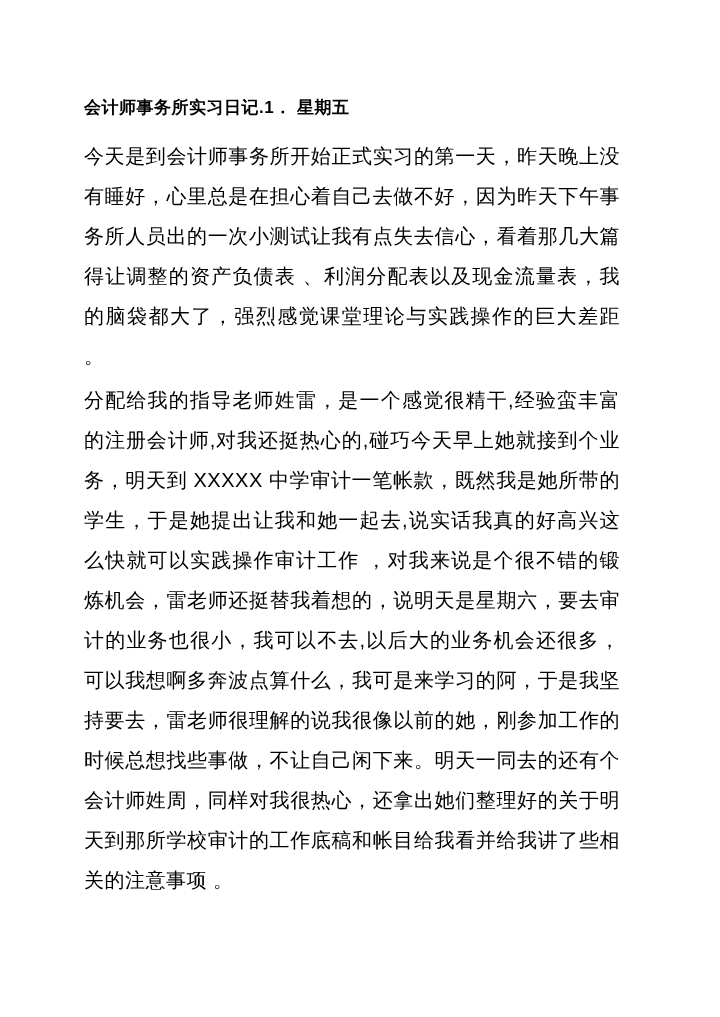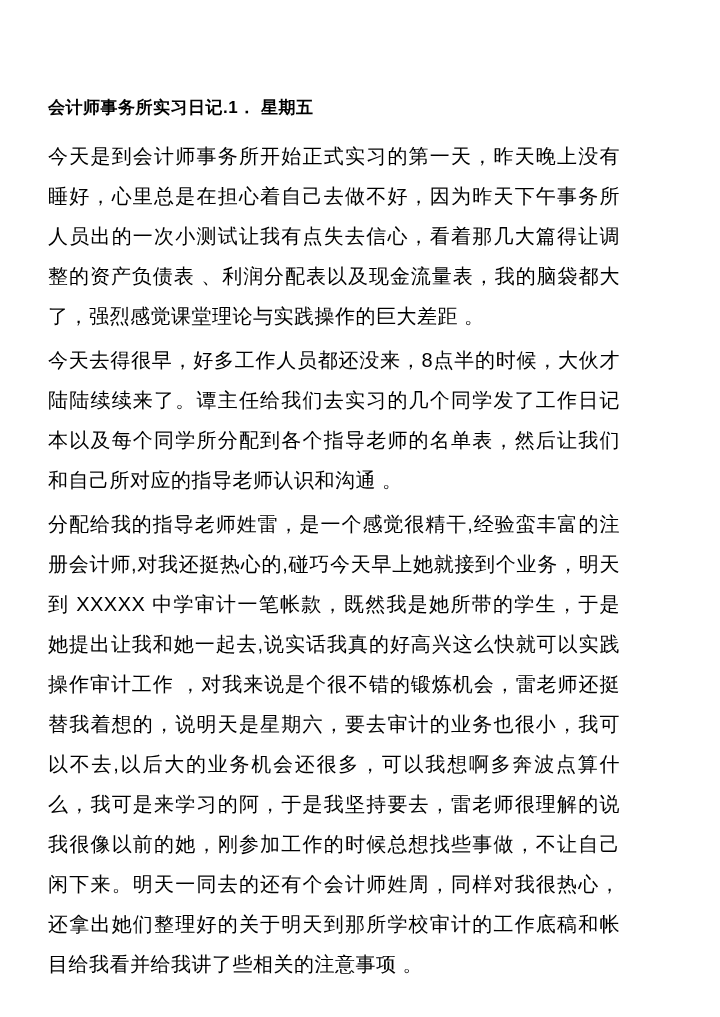--- a/index.html
+++ b/index.html
@@ -11,21 +11,21 @@
     width: 720px;
     height: 1017px;
     font-family: "Liberation Sans", sans-serif;
     color: #000000;
     overflow: hidden;
   }
   .page {
     box-sizing: border-box;
     width: 720px;
     height: 1017px;
-    padding: 96px 100px 40px 48px;
+    padding: 96px 100px 40px 84px;
     background: #ffffff;
   }
   .doc-title {
     font-size: 17px;
     font-weight: bold;
     line-height: 24px;
     margin: 0 0 16px 0;
     letter-spacing: 0.5px;
     color: #000000;
   }
@@ -40,16 +40,15 @@
   }
 </style>
 </head>
 <body>
 
 <div class="page">
   <h1 class="doc-title">会计师事务所实习日记.1． 星期五</h1>
 
   <p class="doc-paragraph">今天是到会计师事务所开始正式实习的第一天，昨天晚上没有睡好，心里总是在担心着自己去做不好，因为昨天下午事务所人员出的一次小测试让我有点失去信心，看着那几大篇得让调整的资产负债表 、利润分配表以及现金流量表，我的脑袋都大了，强烈感觉课堂理论与实践操作的巨大差距 。</p>
 
-  <p class="doc-paragraph">今天去得很早，好多工作人员都还没来，8点半的时候，大伙才陆陆续续来了。谭主任给我们去实习的几个同学发了工作日记本以及每个同学所分配到各个指导老师的名单表，然后让我们和自己所对应的指导老师认识和沟通 。</p>
 
   <p class="doc-paragraph">分配给我的指导老师姓雷，是一个感觉很精干,经验蛮丰富的注册会计师,对我还挺热心的,碰巧今天早上她就接到个业务，明天到 XXXXX 中学审计一笔帐款，既然我是她所带的学生，于是她提出让我和她一起去,说实话我真的好高兴这么快就可以实践操作审计工作 ，对我来说是个很不错的锻炼机会，雷老师还挺替我着想的，说明天是星期六，要去审计的业务也很小，我可以不去,以后大的业务机会还很多，可以我想啊多奔波点算什么，我可是来学习的阿，于是我坚持要去，雷老师很理解的说我很像以前的她，刚参加工作的时候总想找些事做，不让自己闲下来。明天一同去的还有个会计师姓周，同样对我很热心，还拿出她们整理好的关于明天到那所学校审计的工作底稿和帐目给我看并给我讲了些相关的注意事项 。</p>
 </div>
 
 </body></html>

